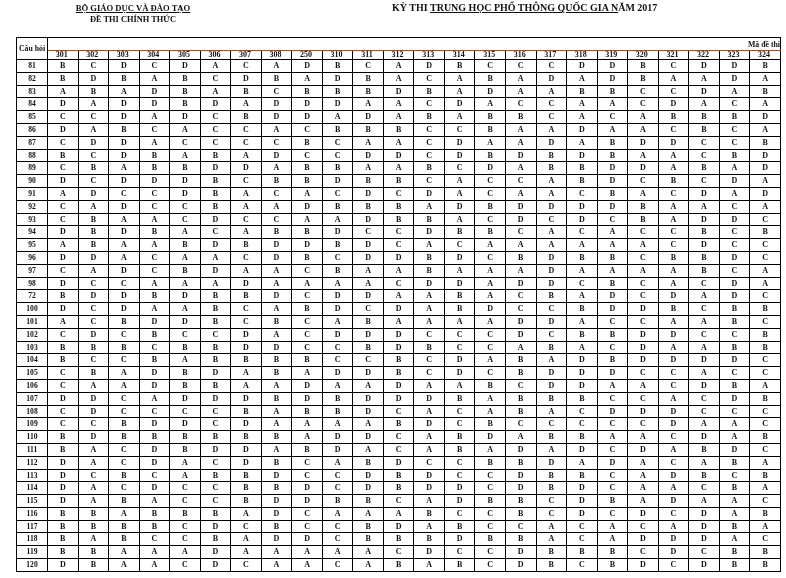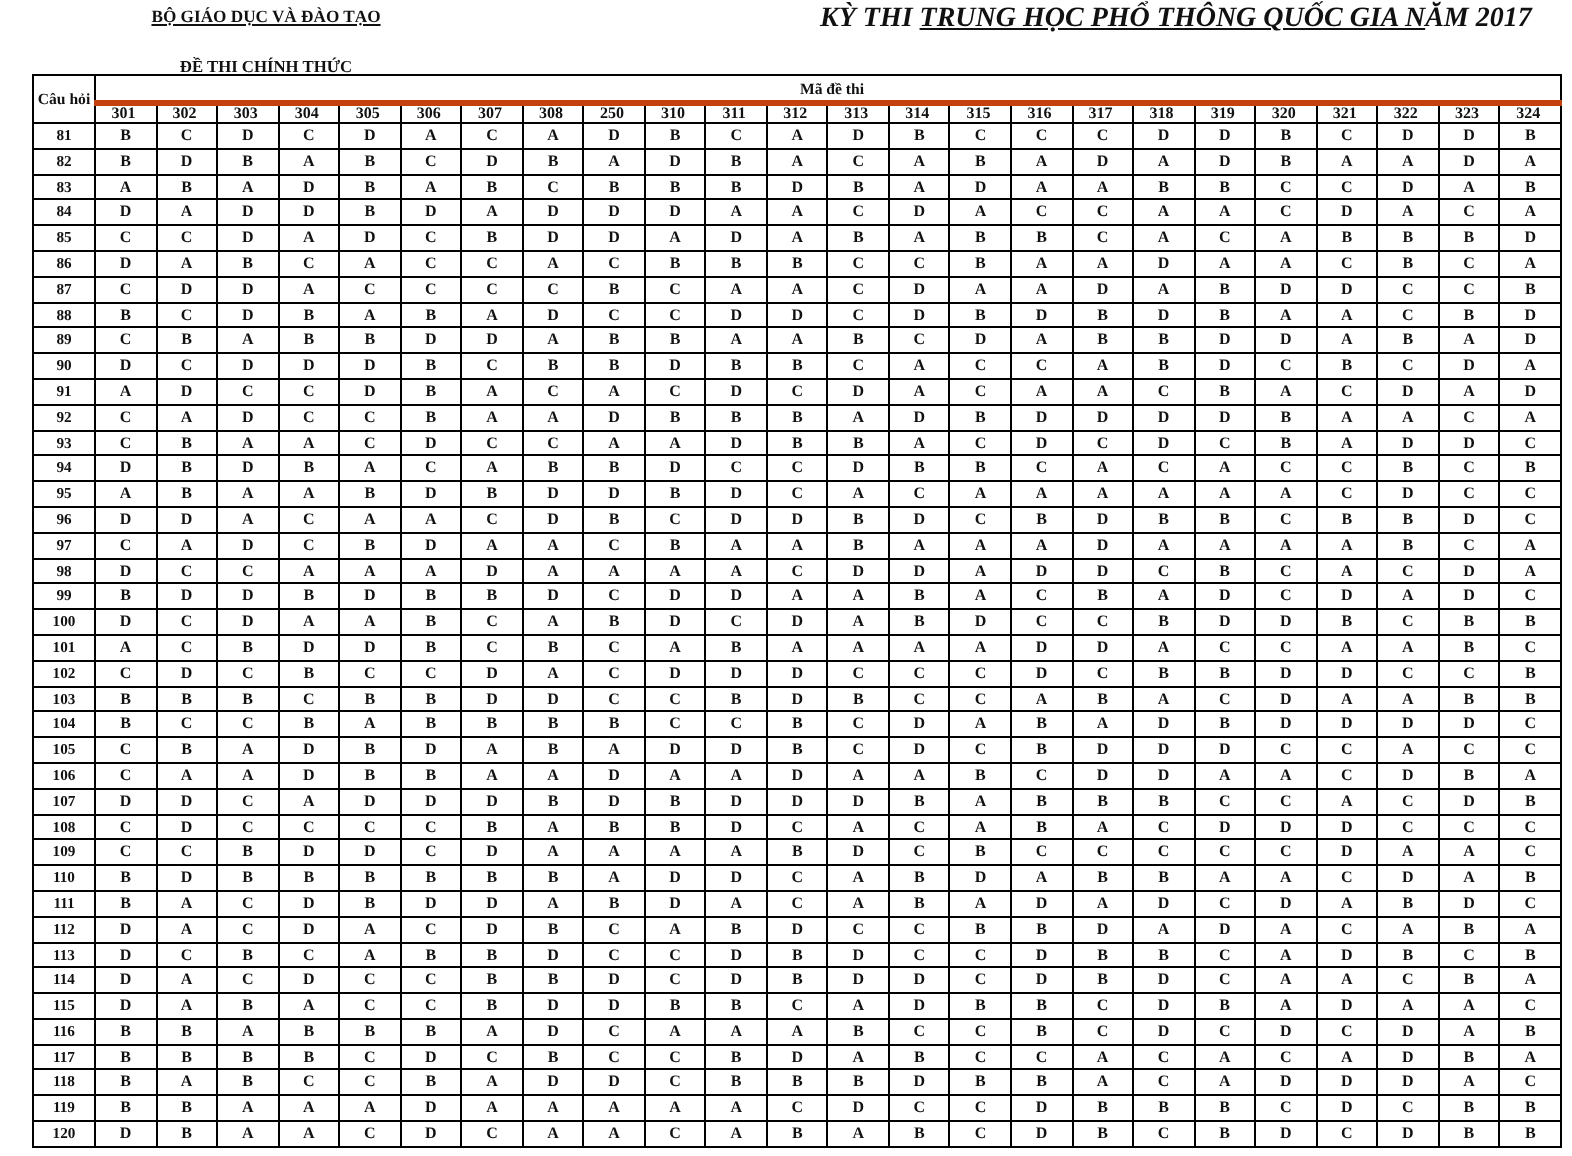--- a/index.html
+++ b/index.html
@@ -4,22 +4,22 @@
 <style>
   html, body { margin: 0; padding: 0; background: #ffffff; }
   body {
     width: 786px; height: 578px; position: relative; overflow: hidden;
     font-family: "Liberation Serif", "DejaVu Serif", serif;
     color: #111;
   }
   .hdr { position: absolute; font-weight: bold; white-space: nowrap; text-align: center; line-height: 1; }
   .org { left: 48px; width: 170px; top: 4px; font-size: 8.6px; }
   .org .l1 { text-decoration: underline; display: block; }
-  .org .l2 { display: block; margin-top: 17px; font-size: 8.4px; }
-  .exam { left: 410px; width: 255px; top: 3px; font-size: 14px; font-style: italic; }
+  .org .l2 { display: block; margin-top: 3px; font-size: 8.4px; }
+  .exam { left: 392px; width: 255px; top: 3px; font-size: 10px; }
   .exam .line { display: block; }
   .exam .line + .line { margin-top: 2px; }
   .exam .ul { text-decoration: underline; }
 
   table.ans {
     position: absolute; left: 16px; top: 37px;
     width: 765px;
     border-collapse: collapse;
     table-layout: fixed;
     font-size: 8.2px;
@@ -28,21 +28,21 @@
     border: 1px solid #000;
     padding: 0;
     text-align: center;
     vertical-align: middle;
     overflow: hidden;
     white-space: nowrap;
   }
   table.ans th { font-weight: bold; }
   table.ans col.q { width: 31px; }
   table.ans tr.h1 th { height: 12px; }
-  table.ans tr.h1 th.made { text-align: center; padding-left: 4px; font-size: 7.8px; border-bottom: 3px solid #c2410c; }
+  table.ans tr.h1 th.made { text-align: right; padding-left: 4px; font-size: 7.8px; border-bottom: 1px solid #c2410c; }
   table.ans tr.h2 th { height: 8px; text-align: center; padding-right: 2px; font-size: 8px; line-height: 8px; }
   table.ans th.qh { font-size: 7.8px; }
   table.ans tbody td { height: 11.8px; line-height: 11.8px; font-weight: bold; font-size: 8px; }
   table.ans tbody td.qn { font-size: 7.6px; margin-top: 15px; }
 </style>
 </head>
 <body>
 
 <div class="hdr org">
   <span class="l1">BỘ GIÁO DỤC VÀ ĐÀO TẠO</span>
@@ -594,21 +594,21 @@
         <td>D</td>
         <td>C</td>
         <td>B</td>
         <td>C</td>
         <td>A</td>
         <td>C</td>
         <td>D</td>
         <td>A</td>
       </tr>
       <tr>
-        <td class="qn">99</td>
+        <td class="qn">72</td>
         <td>B</td>
         <td>D</td>
         <td>D</td>
         <td>B</td>
         <td>D</td>
         <td>B</td>
         <td>B</td>
         <td>D</td>
         <td>C</td>
         <td>D</td>

